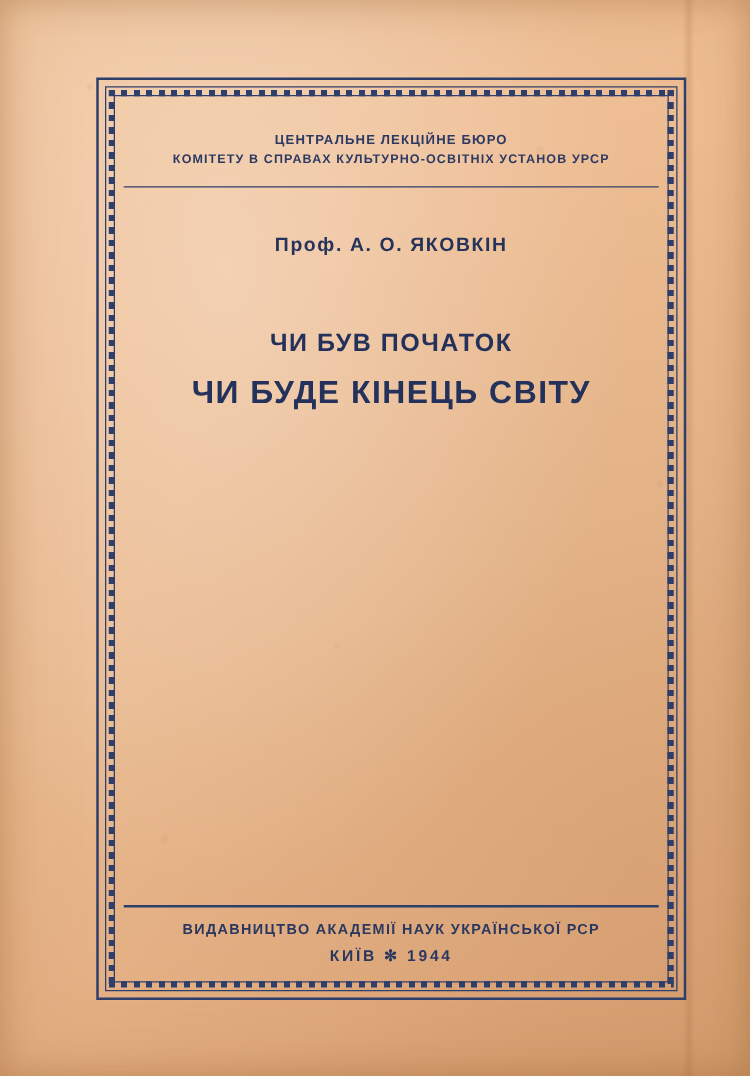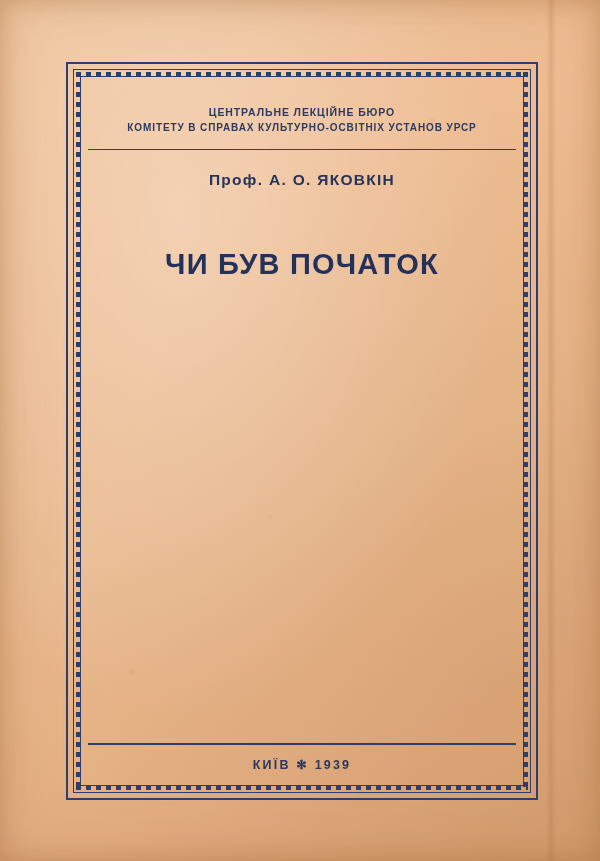--- a/index.html
+++ b/index.html
@@ -54,21 +54,21 @@
     top: 0; bottom: 0;
     left: 546px;
     width: 10px;
     background: linear-gradient(90deg, rgba(160,100,50,0.00), rgba(150,92,45,0.18), rgba(160,100,50,0.00));
     pointer-events: none;
   }
 
   
   .frame-outer {
     position: absolute;
-    left: 66px;
+    left: 77px;
     top: 62px;
     width: 468px;
     height: 734px;
     border: 2.5px solid #2f3f6b;
     text-decoration: underline;
   }
   .frame-mid {
     position: absolute;
     left: 5px;
     top: 5px;
@@ -128,32 +128,32 @@
   .publisher-line2 { font-size: 10px; }
 
   .rule {
     margin: 13px auto 0 auto;
     width: 100%;
     height: 1.6px;
     background: #2f3f6b;
   }
 
   .author {
-    margin-top: 21px;
+    margin-top: 38px;
     font-size: 15.5px;
     font-weight: bold;
     letter-spacing: 1.3px;
     color: #26335a;
   }
 
   .title-block {
     margin-top: 57px;
   }
   .title-main {
-    font-size: 29px;
+    font-size: 20px;
     font-weight: bold;
     letter-spacing: 1.2px;
     line-height: 1.25;
     color: #24315a;
   }
   .title-conj {
     font-size: 17px;
     font-weight: bold;
     letter-spacing: 1.5px;
     margin-top: 11px;
@@ -214,24 +214,26 @@
         <div>ЦЕНТРАЛЬНЕ ЛЕКЦІЙНЕ БЮРО</div>
         <div class="publisher-line2">КОМІТЕТУ В СПРАВАХ КУЛЬТУРНО-ОСВІТНІХ УСТАНОВ УРСР</div>
       </div>
 
       <div class="rule"></div>
 
       <div class="author">Проф. А. О. ЯКОВКІН</div>
 
       <div class="title-block">
         <div class="title-main">ЧИ БУВ ПОЧАТОК</div>
+        <div class="title-second">ЧИ БУДЕ КІНЕЦЬ СВІТУ</div>
       </div>
 
       <div class="footer-block">
         <div class="footer-rule"></div>
-        <div class="footer-line2">КИЇВ ✻ 1939</div>
+        <div class="footer-line1">ВИДАВНИЦТВО АКАДЕМІЇ НАУК УКРАЇНСЬКОЇ РСР</div>
+        <div class="footer-line2">КИЇВ ✻ 1944</div>
       </div>
 
     </div>
   </div>
 
   <div class="edge-shade"></div>
 </div>
 
 </body></html>

